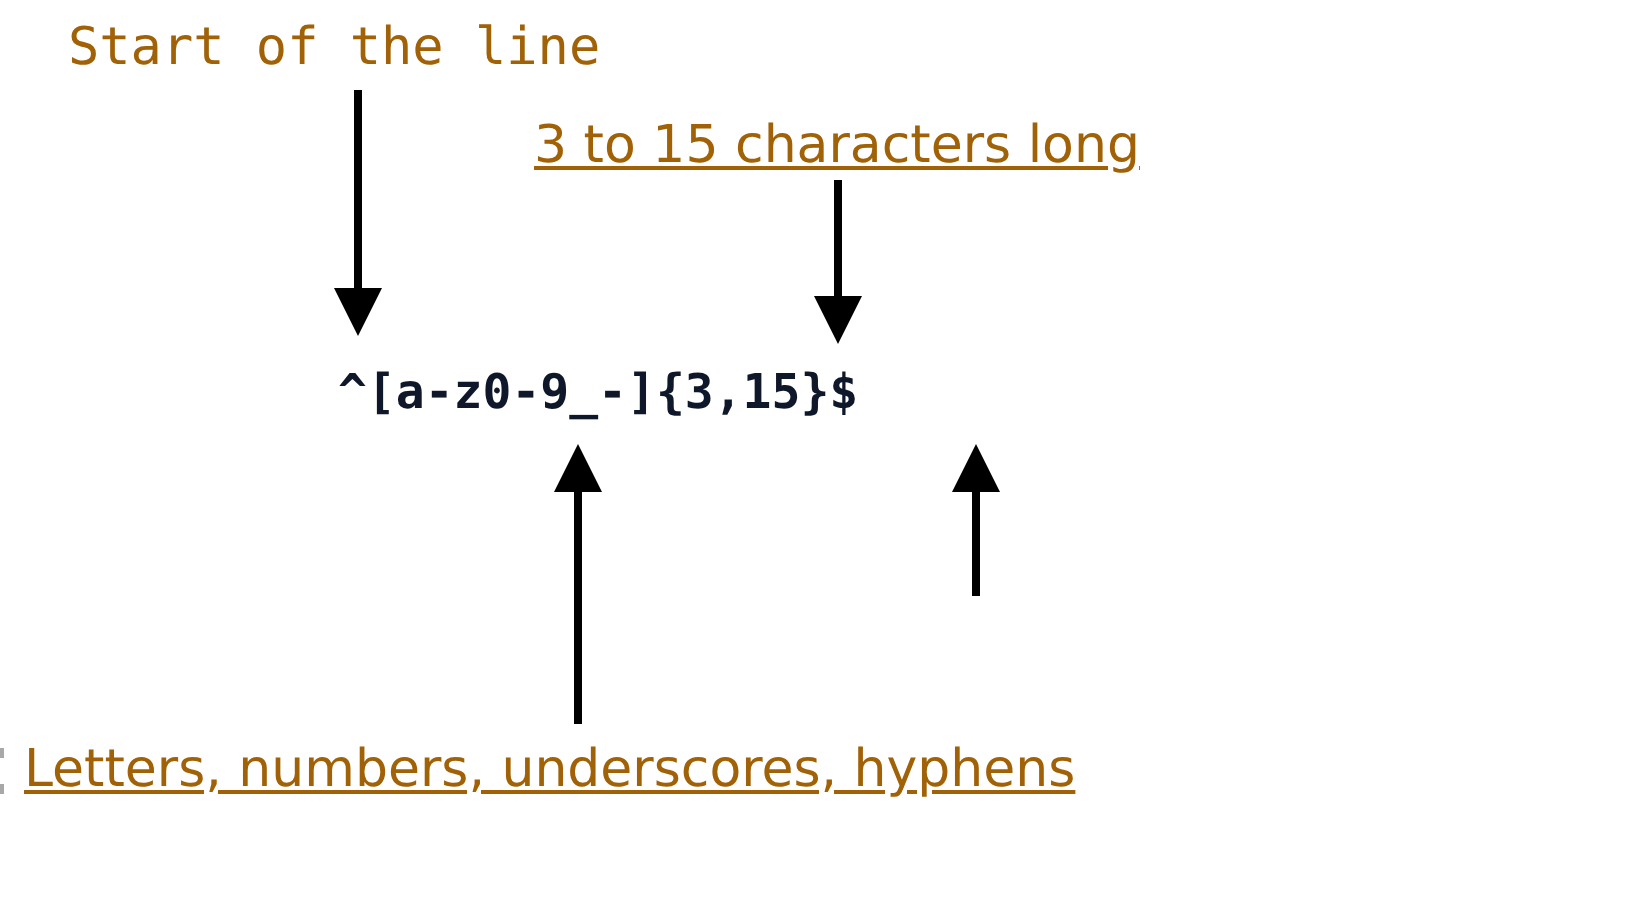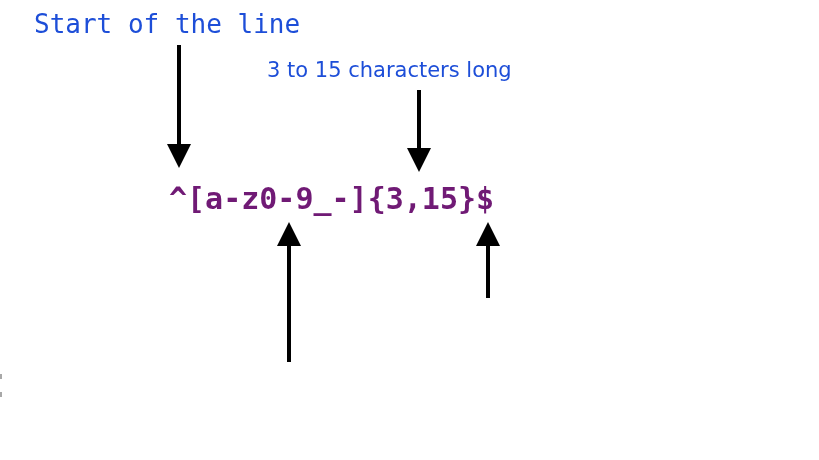--- a/index.html
+++ b/index.html
@@ -6,41 +6,42 @@
   html, body { width: 819px; height: 460px; }
   body {
     background: #ffffff;
     position: relative;
     overflow: hidden;
     font-family: "DejaVu Sans", "Liberation Sans", sans-serif;
   }
   .stage { position: absolute; inset: 0; }
   .label {
     position: absolute;
-    color: #1d4ed8;
+    color: #a16207;
     white-space: nowrap;
     line-height: 1;
   }
   .sans {
     font-family: "DejaVu Sans", "Liberation Sans", sans-serif;
-    font-size: 21px;
+    font-size: 26px;
+    text-decoration: underline;
   }
   .mono {
     font-family: "DejaVu Sans Mono", "Liberation Mono", monospace;
     font-size: 26px;
   }
   .regex {
     position: absolute;
     left: 169px;
     top: 184px;
     font-family: "DejaVu Sans Mono", "Liberation Mono", monospace;
     font-weight: bold;
-    font-size: 30px;
+    font-size: 24px;
     line-height: 1;
-    color: #701a75;
+    color: #0f172a;
     white-space: pre;
   }
   .label-start   { left: 34px;  top: 11px;  }
   .label-length  { left: 267px; top: 60px;  }
   .label-end     { left: 412px; top: 310px; }
   .label-charset { left: 12px;  top: 372px; }
 
   .arrow { position: absolute; }
   .arrow .shaft {
     position: absolute;
@@ -83,20 +84,21 @@
 </head>
 <body>
 
 <div class="stage">
 
   <div class="label mono label-start">Start of the line</div>
 
   <div class="label sans label-length">3 to 15 characters long</div>
 
 
+  <div class="label sans label-charset">Letters, numbers, underscores, hyphens</div>
 
   <div class="regex">^[a-z0-9_-]{3,15}$</div>
 
   <div class="arrow arrow-1">
     <div class="shaft"></div>
     <div class="head down"></div>
   </div>
 
   <div class="arrow arrow-2">
     <div class="shaft"></div>

